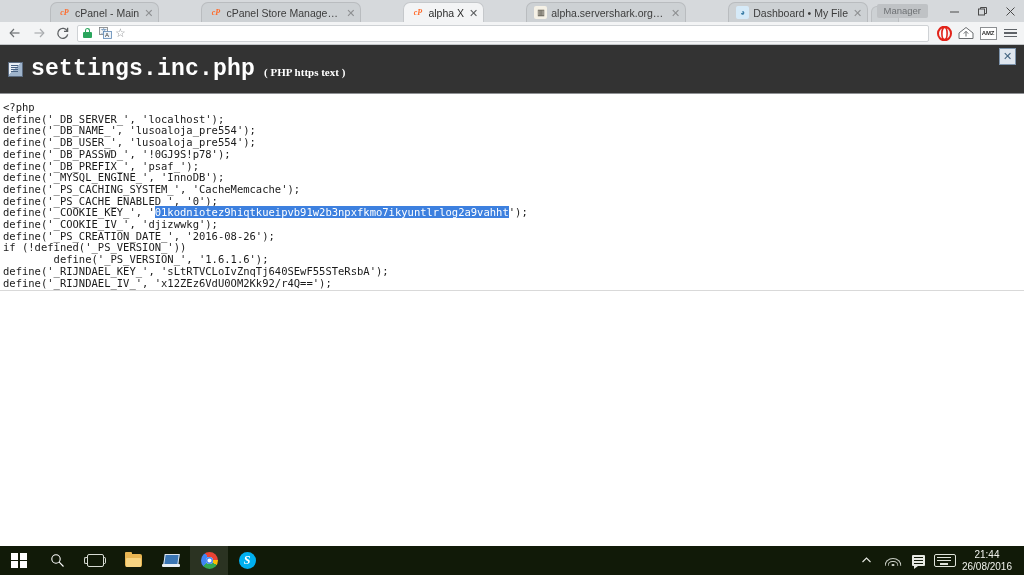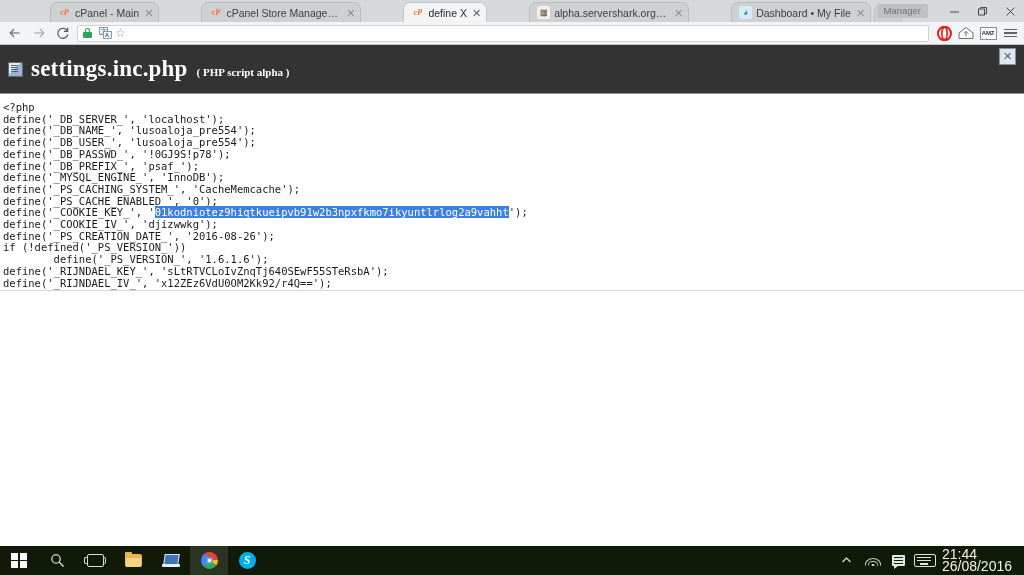--- a/index.html
+++ b/index.html
@@ -180,21 +180,21 @@
     background: linear-gradient(135deg,#e9eef5 0 45%, #9fb4cc 45% 100%);
     border: 1px solid #5b6b80;
     position: relative; flex: 0 0 auto;
   }
   .doc-icon::after {
     content: ""; position: absolute; left: 2px; top: 2px;
     width: 7px; height: 7px;
     background: repeating-linear-gradient(0deg,#4a6384 0 1px,transparent 1px 2px);
   }
   .pagetitle {
-    font-family: Liberation Serif, serif;
+    font-family: Liberation Mono, monospace;
     font-size: 23px; font-weight: bold; color: #ffffff;
     letter-spacing: 0.2px;
   }
   .pagesub {
     font-family: "Liberation Serif", serif;
     font-size: 11px; font-weight: bold; color: #ffffff;
     margin-left: 9px; margin-top: 5px;
   }
   .closebox {
     position: absolute; right: 8px; top: 3px;
@@ -275,22 +275,22 @@
   .bubble { width: 13px; height: 11px; background: #e6e9e2; border-radius: 1px; position: relative; }
   .bubble::after { content:""; position:absolute; left:2px; bottom:-3px; border-left: 4px solid #e6e9e2;
                    border-bottom: 3px solid transparent; }
   .bubble i { position:absolute; left:2px; top:2px; width:9px; height:1.3px; background:#111a08;
               box-shadow: 0 3px 0 #111a08, 0 6px 0 #111a08; display:block; }
   .kbd { width: 20px; height: 11px; border: 1.3px solid #dfe3da; border-radius: 2px; position: relative; }
   .kbd i { position:absolute; left:2px; top:2px; width:14px; height:1.3px; background:#dfe3da;
            box-shadow: 0 3px 0 #dfe3da; display:block; }
   .kbd::after { content:""; position:absolute; left:5px; bottom:1.5px; width:8px; height:1.3px; background:#dfe3da; }
   .clock {
-    color: #f0f2ec; font-size: 14px; line-height: 11.5px;
-    text-align: left; padding: 0 8px 0 4px;
+    color: #f0f2ec; font-size: 10px; line-height: 11.5px;
+    text-align: center; padding: 0 8px 0 4px;
   }
 </style>
 </head>
 <body>
 
 <div class="browser">
 
   <div class="tabstrip">
 
     <div class="tab">
@@ -300,21 +300,21 @@
     </div>
 
     <div class="tab">
       <span class="favicon fav-cpanel">cP</span>
       <span class="tablabel">cPanel Store Manager v3</span>
       <span class="tabclose">✕</span>
     </div>
 
     <div class="tab active">
       <span class="favicon fav-cpanel">cP</span>
-      <span class="tablabel">define X</span>
+      <span class="tablabel">alpha X</span>
       <span class="tabclose">✕</span>
     </div>
 
     <div class="tab">
       <span class="favicon fav-pma">
           <span class="bars">▥</span>
         </span>
       <span class="tablabel">alpha.servershark.org / loc</span>
       <span class="tabclose">✕</span>
     </div>
@@ -407,21 +407,21 @@
           <i></i>
         </span>
     </span>
   </div>
 
   <div class="viewport">
 
     <div class="pagehead">
       <span class="doc-icon"></span>
       <span class="pagetitle">settings.inc.php</span>
-      <span class="pagesub">( PHP script alpha )</span>
+      <span class="pagesub">( PHP https text )</span>
       <span class="closebox">✕</span>
     </div>
 
     <div class="codearea"><span>&lt;?php
 define('_DB_SERVER_', 'localhost');
 define('_DB_NAME_', 'lusoaloja_pre554');
 define('_DB_USER_', 'lusoaloja_pre554');
 define('_DB_PASSWD_', '!0GJ9S!p78');
 define('_DB_PREFIX_', 'psaf_');
 define('_MYSQL_ENGINE_', 'InnoDB');

